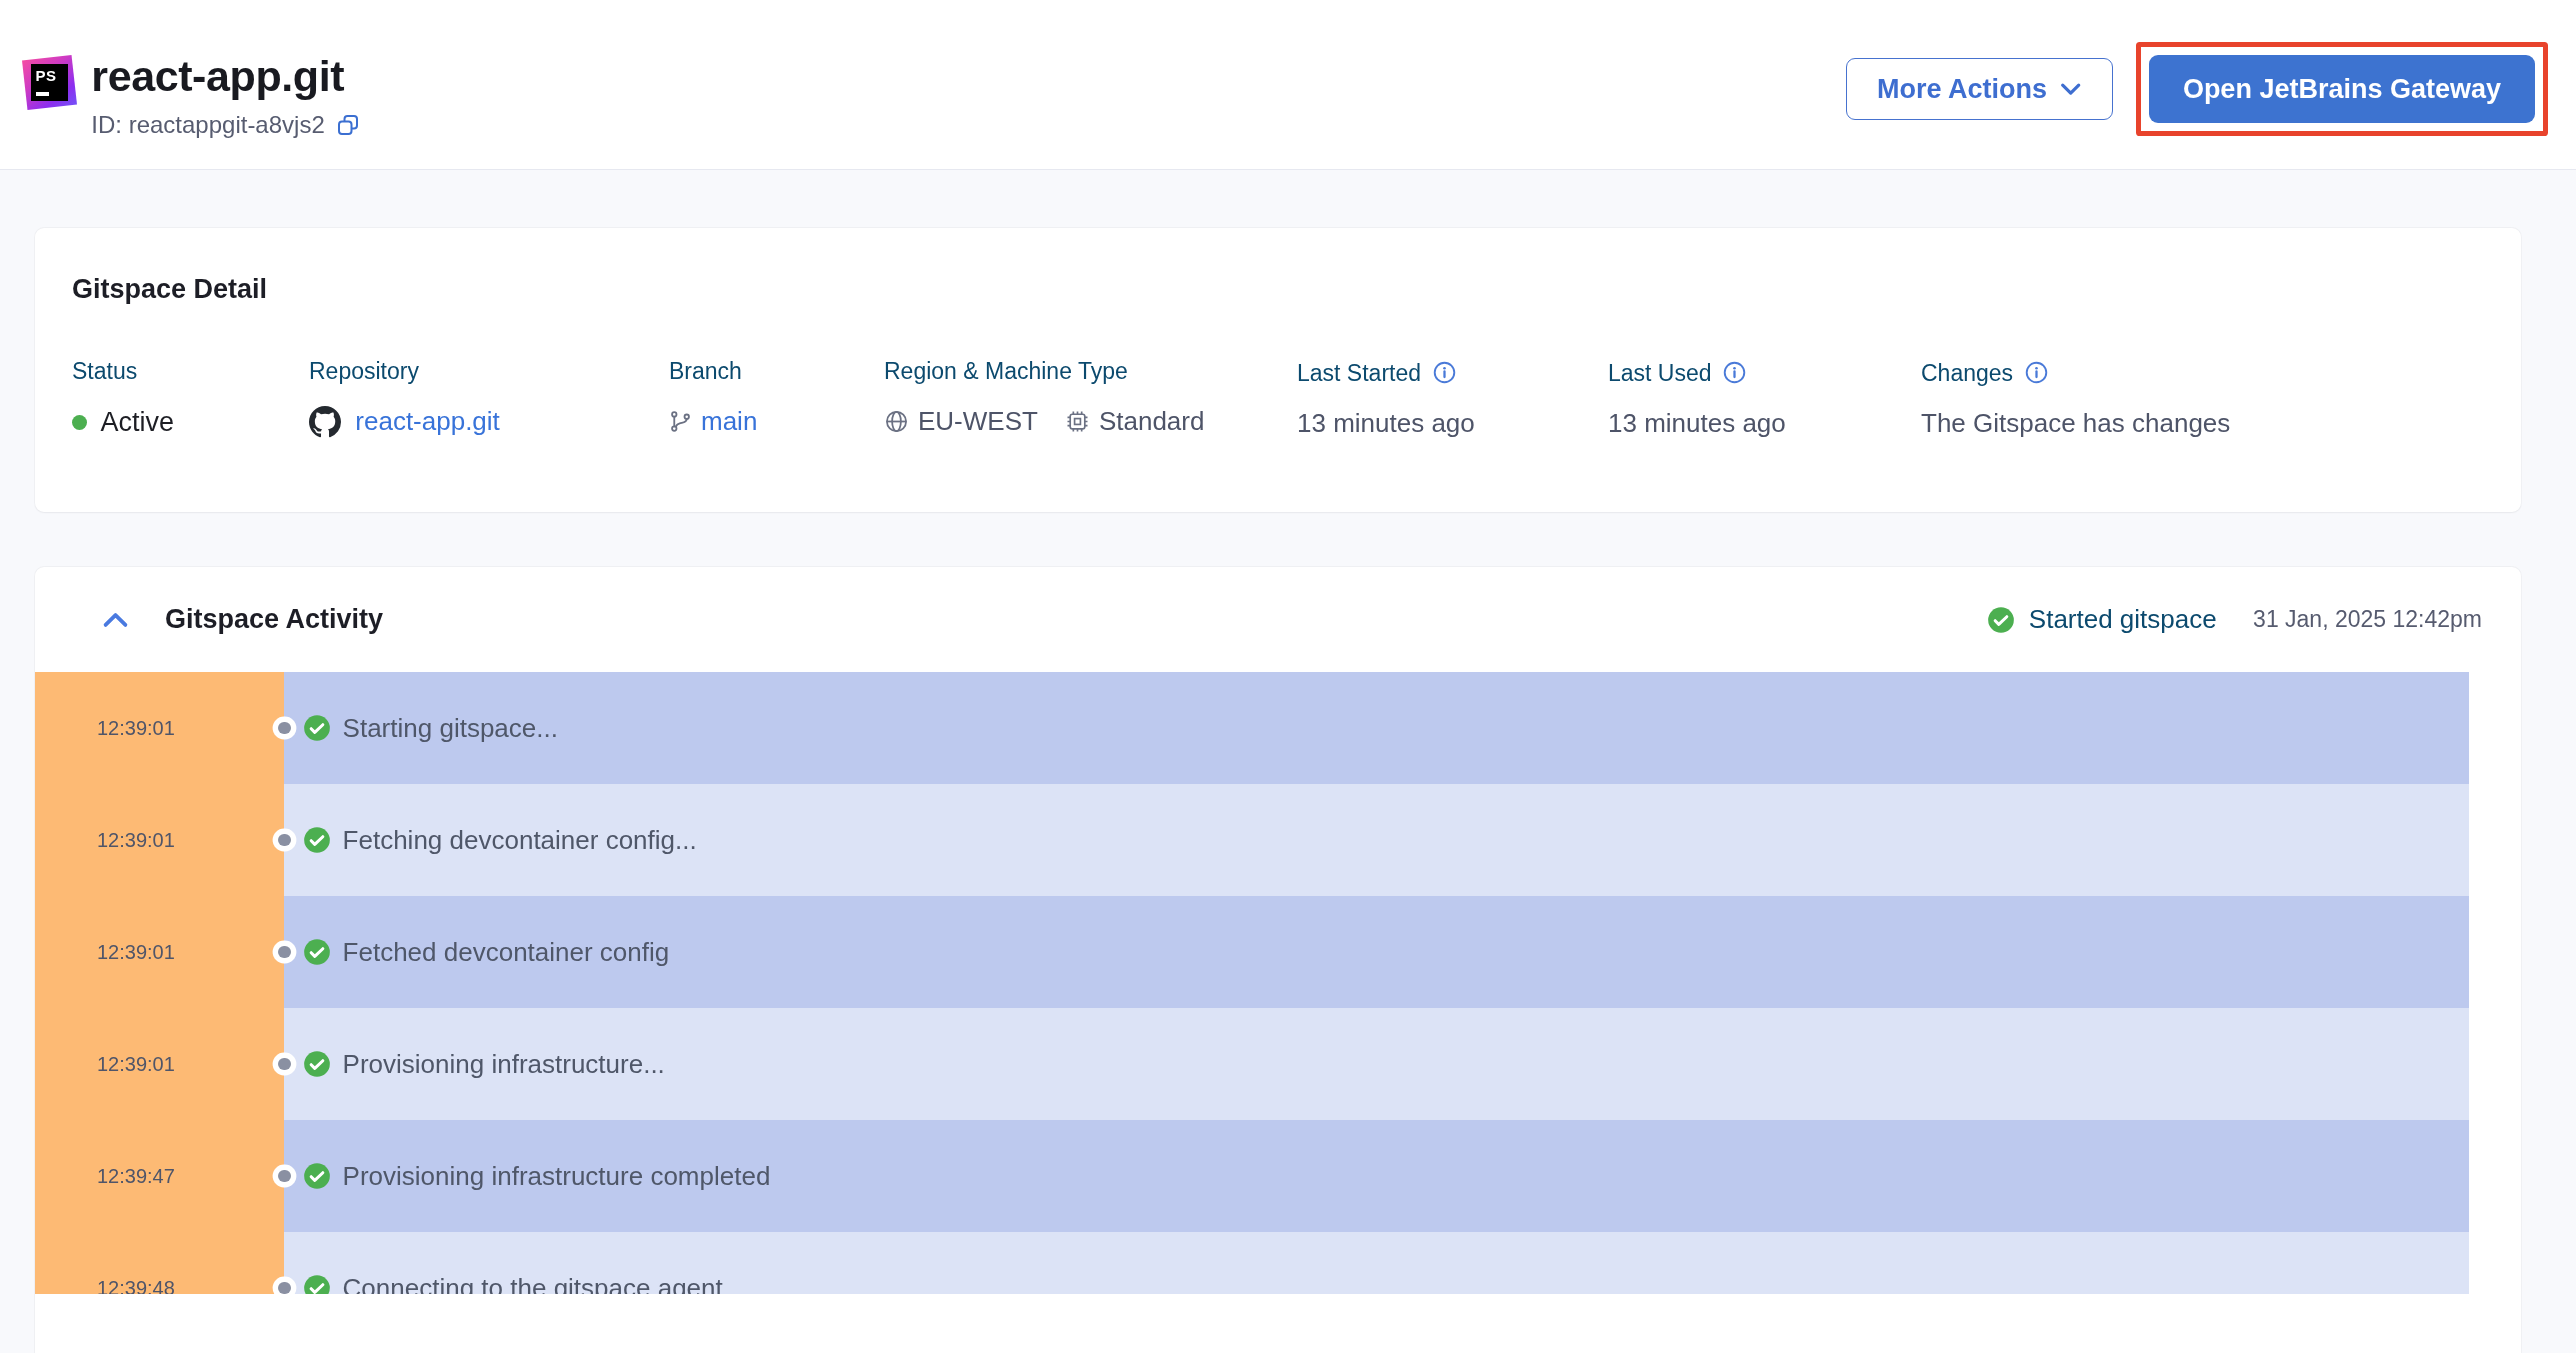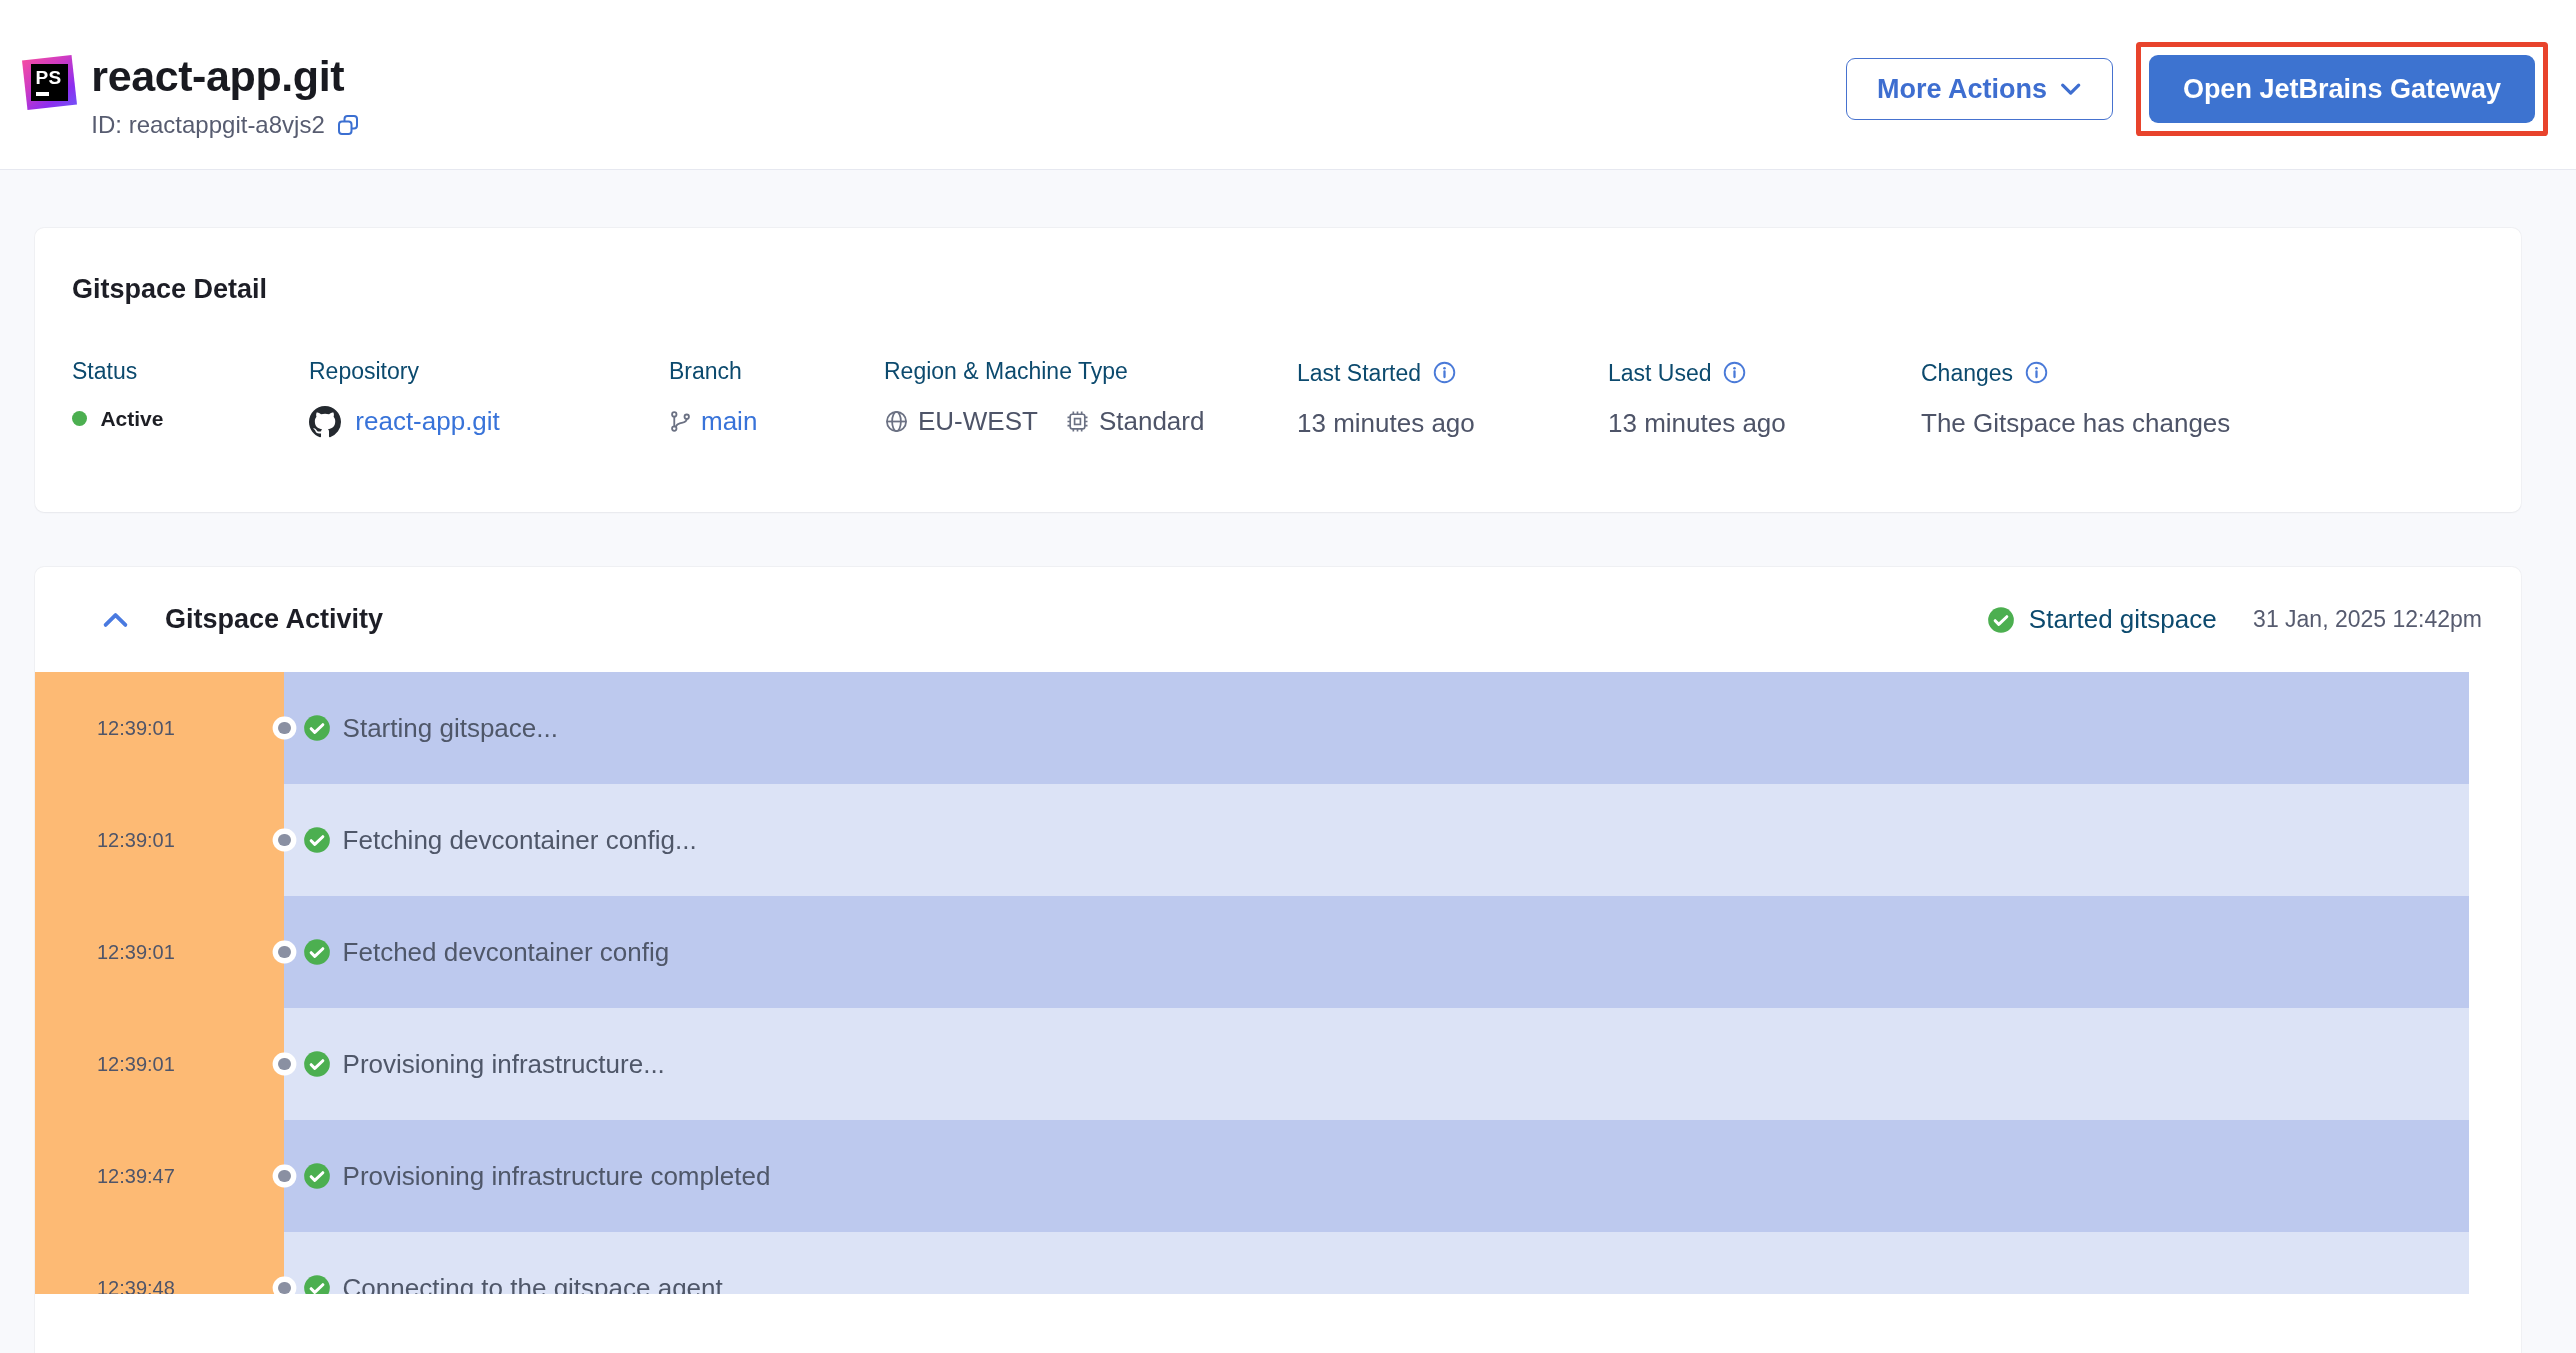--- a/index.html
+++ b/index.html
@@ -18,21 +18,21 @@
   .brand{display:flex;gap:14.3px;margin-top:55px;}
   .ide-icon{
     width:55px;height:55px;position:relative;flex:0 0 auto;
     background:linear-gradient(140deg,#fb4f9e 0%,#cf3bc3 38%,#8c2eef 72%,#6e59f9 100%);
     clip-path:polygon(0 10%, 90% 0, 100% 90%, 10% 100%);
   }
   .ide-icon .black-sq{
     position:absolute;left:9px;top:9px;width:37px;height:37px;background:#000;
   }
   .ide-icon .ps-text{
-    position:absolute;left:4.5px;top:2.7px;color:#fff;font-size:19px;font-weight:bold;letter-spacing:0.4px;
+    position:absolute;left:4.5px;top:2.7px;color:#fff;font-size:15px;font-weight:bold;letter-spacing:0.4px;
   }
   .ide-icon .ps-bar{
     position:absolute;left:4.5px;bottom:5.4px;width:13.4px;height:3.6px;background:#fff;
   }
   .titles{display:flex;flex-direction:column;}
   .page-title{font-size:43px;font-weight:bold;color:#191a20;line-height:1;margin:0 0 12.5px 0;letter-spacing:-0.4px;}
   .id-row{display:flex;align-items:center;gap:11.6px;}
   .id-text{font-size:24px;color:#575c70;}
   .actions{display:flex;align-items:flex-start;gap:23px;margin-top:42px;}
   .btn{
@@ -57,21 +57,21 @@
   }
   .detail-card{height:284px;box-sizing:border-box;padding:48px 36px 0 37px;}
   .card-heading{font-size:27px;font-weight:bold;color:#1d1e26;margin:0;line-height:1;}
   .detail-cols{display:flex;margin-top:57px;}
   .dcol{display:flex;flex-direction:column;}
   .dcol .lbl{font-size:23px;color:#0c4a6e;display:flex;align-items:flex-end;gap:10.7px;line-height:1;}
   .dcol .val{margin-top:23px;font-size:26px;color:#4e5468;display:flex;align-items:center;line-height:1.2;}
   .w-status{width:237px;} .w-repo{width:360px;} .w-branch{width:215px;}
   .w-region{width:413px;} .w-started{width:311px;} .w-used{width:313px;} .w-changes{flex:1;}
   .status-dot{width:15px;height:15px;border-radius:50%;background:#4caf50;margin-right:13.4px;flex:0 0 auto;}
-  .status-val{color:#1d1e24;font-weight:bold;font-size:21px;}
+  .status-val{color:#1d1e24;font-weight:normal;font-size:27px;}
   .link{color:#3873d9;}
   .val .mr{margin-right:9px;display:flex;}
   .region-gap{width:27px;}
   
   .activity-card{margin-top:55px;height:875px;overflow:hidden;}
   .activity-header{
     height:105px;display:flex;align-items:center;padding:0 39px 0 67px;box-sizing:border-box;
   }
   .activity-title{font-size:27px;font-weight:bold;color:#1d1e26;margin-left:36px;}
   .spacer{flex:1;}

